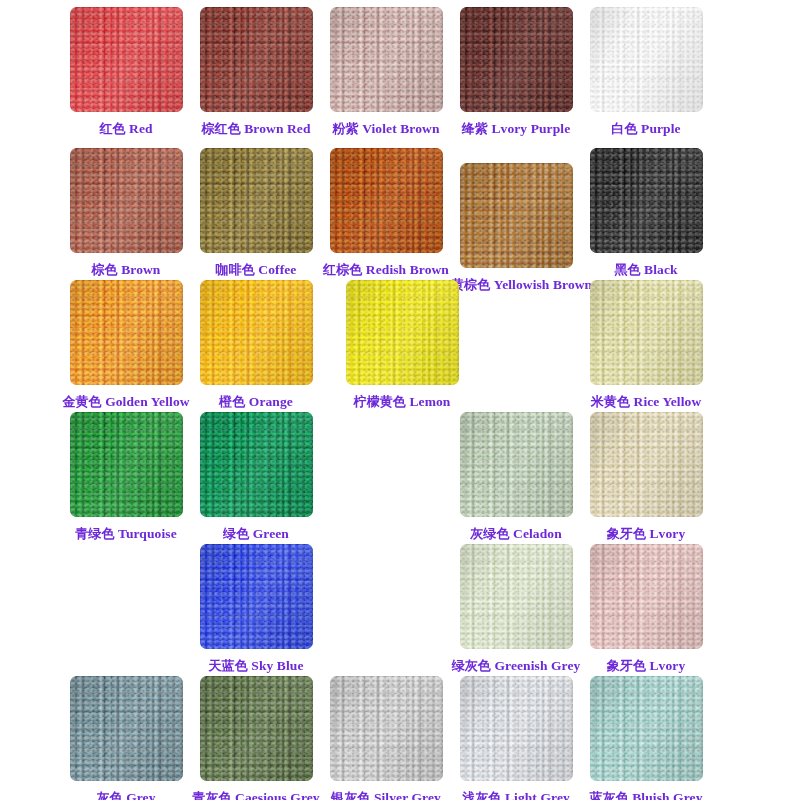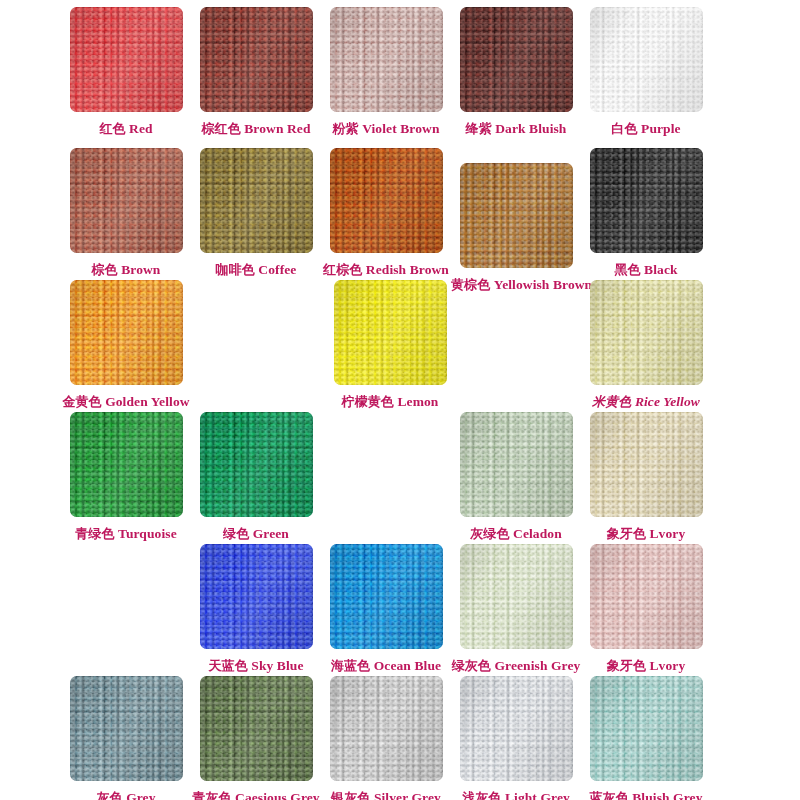--- a/index.html
+++ b/index.html
@@ -74,21 +74,21 @@
 
   .grain-shade {
     background-image:
       linear-gradient(118deg, rgba(0,0,0,0.10) 0%, rgba(0,0,0,0) 28%, rgba(255,255,255,0.07) 52%, rgba(0,0,0,0.09) 100%);
   }
 
   .swatch-label {
     margin-top: 9px;
     font-size: 13.5px;
     line-height: 16px;
-    color: #be185d;
+    color: #6d28d9;
     white-space: nowrap;
     font-weight: 700;
     letter-spacing: 0.1px;
   }
   .swatch-label .cn {
     font-family: "DejaVu Sans", "Liberation Sans", sans-serif;
     font-size: 13px;
     font-weight: 700;
   }
   .swatch-label .en {
@@ -127,21 +127,21 @@
       </div>
       <div class="swatch-label"><span class="cn">粉紫</span> <span class="en">Violet Brown</span></div>
     </div>
     <div class="swatch-cell" style="left: 451px; top: 7px;">
       <div class="swatch-tile" style="background-color: rgb(110, 63, 60);">
         <div class="grain grain-a" style="background-image: radial-gradient(circle at 32% 30%, rgb(156, 103, 96) 0%, rgba(156, 103, 96, 0.533) 34%, rgba(0, 0, 0, 0) 60%), radial-gradient(circle at 70% 70%, rgb(51, 26, 26) 0%, rgba(51, 26, 26, 0.467) 36%, rgba(0, 0, 0, 0) 62%);"></div>
         <div class="grain grain-b" style="background-image: radial-gradient(circle at 58% 38%, rgba(156, 103, 96, 0.8) 0%, rgba(0, 0, 0, 0) 58%), radial-gradient(circle at 20% 80%, rgba(51, 26, 26, 0.8) 0%, rgba(0, 0, 0, 0) 60%);"></div>
         <div class="grain grain-c" style="background-image: radial-gradient(circle at 45% 55%, rgba(51, 26, 26, 0.6) 0%, rgba(0, 0, 0, 0) 55%), radial-gradient(circle at 82% 18%, rgba(156, 103, 96, 0.6) 0%, rgba(0, 0, 0, 0) 55%);"></div>
         <div class="grain grain-shade"></div>
       </div>
-      <div class="swatch-label"><span class="cn">绛紫</span> <span class="en">Dark Bluish</span></div>
+      <div class="swatch-label"><span class="cn">绛紫</span> <span class="en">Lvory Purple</span></div>
     </div>
     <div class="swatch-cell" style="left: 581px; top: 7px;">
       <div class="swatch-tile" style="background-color: rgb(244, 244, 244);">
         <div class="grain grain-a" style="background-image: radial-gradient(circle at 32% 30%, rgb(255, 255, 255) 0%, rgba(255, 255, 255, 0.533) 34%, rgba(0, 0, 0, 0) 60%), radial-gradient(circle at 70% 70%, rgb(200, 200, 200) 0%, rgba(200, 200, 200, 0.467) 36%, rgba(0, 0, 0, 0) 62%);"></div>
         <div class="grain grain-b" style="background-image: radial-gradient(circle at 58% 38%, rgba(255, 255, 255, 0.8) 0%, rgba(0, 0, 0, 0) 58%), radial-gradient(circle at 20% 80%, rgba(200, 200, 200, 0.8) 0%, rgba(0, 0, 0, 0) 60%);"></div>
         <div class="grain grain-c" style="background-image: radial-gradient(circle at 45% 55%, rgba(200, 200, 200, 0.6) 0%, rgba(0, 0, 0, 0) 55%), radial-gradient(circle at 82% 18%, rgba(255, 255, 255, 0.6) 0%, rgba(0, 0, 0, 0) 55%);"></div>
         <div class="grain grain-shade"></div>
       </div>
       <div class="swatch-label"><span class="cn">白色</span> <span class="en">Purple</span></div>
     </div>
@@ -192,30 +192,39 @@
     </div>
     <div class="swatch-cell" style="left: 61px; top: 280px;">
       <div class="swatch-tile" style="background-color: rgb(232, 146, 46);">
         <div class="grain grain-a" style="background-image: radial-gradient(circle at 32% 30%, rgb(255, 196, 106) 0%, rgba(255, 196, 106, 0.533) 34%, rgba(0, 0, 0, 0) 60%), radial-gradient(circle at 70% 70%, rgb(178, 92, 16) 0%, rgba(178, 92, 16, 0.467) 36%, rgba(0, 0, 0, 0) 62%);"></div>
         <div class="grain grain-b" style="background-image: radial-gradient(circle at 58% 38%, rgba(255, 196, 106, 0.8) 0%, rgba(0, 0, 0, 0) 58%), radial-gradient(circle at 20% 80%, rgba(178, 92, 16, 0.8) 0%, rgba(0, 0, 0, 0) 60%);"></div>
         <div class="grain grain-c" style="background-image: radial-gradient(circle at 45% 55%, rgba(178, 92, 16, 0.6) 0%, rgba(0, 0, 0, 0) 55%), radial-gradient(circle at 82% 18%, rgba(255, 196, 106, 0.6) 0%, rgba(0, 0, 0, 0) 55%);"></div>
         <div class="grain grain-shade"></div>
       </div>
       <div class="swatch-label"><span class="cn">金黄色</span> <span class="en">Golden Yellow</span></div>
     </div>
-    <div class="swatch-cell" style="left: 325px; top: 280px;">
+    <div class="swatch-cell" style="left: 191px; top: 280px;">
+      <div class="swatch-tile" style="background-color: rgb(245, 176, 20);">
+        <div class="grain grain-a" style="background-image: radial-gradient(circle at 32% 30%, rgb(255, 213, 94) 0%, rgba(255, 213, 94, 0.533) 34%, rgba(0, 0, 0, 0) 60%), radial-gradient(circle at 70% 70%, rgb(193, 129, 10) 0%, rgba(193, 129, 10, 0.467) 36%, rgba(0, 0, 0, 0) 62%);"></div>
+        <div class="grain grain-b" style="background-image: radial-gradient(circle at 58% 38%, rgba(255, 213, 94, 0.8) 0%, rgba(0, 0, 0, 0) 58%), radial-gradient(circle at 20% 80%, rgba(193, 129, 10, 0.8) 0%, rgba(0, 0, 0, 0) 60%);"></div>
+        <div class="grain grain-c" style="background-image: radial-gradient(circle at 45% 55%, rgba(193, 129, 10, 0.6) 0%, rgba(0, 0, 0, 0) 55%), radial-gradient(circle at 82% 18%, rgba(255, 213, 94, 0.6) 0%, rgba(0, 0, 0, 0) 55%);"></div>
+        <div class="grain grain-shade"></div>
+      </div>
+      <div class="swatch-label"><span class="cn">橙色</span> <span class="en">Orange</span></div>
+    </div>
+    <div class="swatch-cell" style="left: 337px; top: 280px;">
       <div class="swatch-tile" style="background-color: rgb(232, 222, 24);">
         <div class="grain grain-a" style="background-image: radial-gradient(circle at 32% 30%, rgb(251, 244, 106) 0%, rgba(251, 244, 106, 0.533) 34%, rgba(0, 0, 0, 0) 60%), radial-gradient(circle at 70% 70%, rgb(176, 168, 12) 0%, rgba(176, 168, 12, 0.467) 36%, rgba(0, 0, 0, 0) 62%);"></div>
         <div class="grain grain-b" style="background-image: radial-gradient(circle at 58% 38%, rgba(251, 244, 106, 0.8) 0%, rgba(0, 0, 0, 0) 58%), radial-gradient(circle at 20% 80%, rgba(176, 168, 12, 0.8) 0%, rgba(0, 0, 0, 0) 60%);"></div>
         <div class="grain grain-c" style="background-image: radial-gradient(circle at 45% 55%, rgba(176, 168, 12, 0.6) 0%, rgba(0, 0, 0, 0) 55%), radial-gradient(circle at 82% 18%, rgba(251, 244, 106, 0.6) 0%, rgba(0, 0, 0, 0) 55%);"></div>
         <div class="grain grain-shade"></div>
       </div>
       <div class="swatch-label"><span class="cn">柠檬黄色</span> <span class="en">Lemon</span></div>
     </div>
-    <div class="swatch-cell" style="left: 581px; top: 280px; font-style: italic;">
+    <div class="swatch-cell" style="left: 581px; top: 280px;">
       <div class="swatch-tile" style="background-color: rgb(216, 213, 160);">
         <div class="grain grain-a" style="background-image: radial-gradient(circle at 32% 30%, rgb(239, 237, 200) 0%, rgba(239, 237, 200, 0.533) 34%, rgba(0, 0, 0, 0) 60%), radial-gradient(circle at 70% 70%, rgb(168, 164, 108) 0%, rgba(168, 164, 108, 0.467) 36%, rgba(0, 0, 0, 0) 62%);"></div>
         <div class="grain grain-b" style="background-image: radial-gradient(circle at 58% 38%, rgba(239, 237, 200, 0.8) 0%, rgba(0, 0, 0, 0) 58%), radial-gradient(circle at 20% 80%, rgba(168, 164, 108, 0.8) 0%, rgba(0, 0, 0, 0) 60%);"></div>
         <div class="grain grain-c" style="background-image: radial-gradient(circle at 45% 55%, rgba(168, 164, 108, 0.6) 0%, rgba(0, 0, 0, 0) 55%), radial-gradient(circle at 82% 18%, rgba(239, 237, 200, 0.6) 0%, rgba(0, 0, 0, 0) 55%);"></div>
         <div class="grain grain-shade"></div>
       </div>
       <div class="swatch-label"><span class="cn">米黄色</span> <span class="en">Rice Yellow</span></div>
     </div>
     <div class="swatch-cell" style="left: 61px; top: 412px;">
       <div class="swatch-tile" style="background-color: rgb(47, 143, 67);">
@@ -255,29 +264,20 @@
     </div>
     <div class="swatch-cell" style="left: 191px; top: 544px;">
       <div class="swatch-tile" style="background-color: rgb(58, 80, 224);">
         <div class="grain grain-a" style="background-image: radial-gradient(circle at 32% 30%, rgb(122, 140, 245) 0%, rgba(122, 140, 245, 0.533) 34%, rgba(0, 0, 0, 0) 60%), radial-gradient(circle at 70% 70%, rgb(26, 42, 156) 0%, rgba(26, 42, 156, 0.467) 36%, rgba(0, 0, 0, 0) 62%);"></div>
         <div class="grain grain-b" style="background-image: radial-gradient(circle at 58% 38%, rgba(122, 140, 245, 0.8) 0%, rgba(0, 0, 0, 0) 58%), radial-gradient(circle at 20% 80%, rgba(26, 42, 156, 0.8) 0%, rgba(0, 0, 0, 0) 60%);"></div>
         <div class="grain grain-c" style="background-image: radial-gradient(circle at 45% 55%, rgba(26, 42, 156, 0.6) 0%, rgba(0, 0, 0, 0) 55%), radial-gradient(circle at 82% 18%, rgba(122, 140, 245, 0.6) 0%, rgba(0, 0, 0, 0) 55%);"></div>
         <div class="grain grain-shade"></div>
       </div>
       <div class="swatch-label"><span class="cn">天蓝色</span> <span class="en">Sky Blue</span></div>
     </div>
-    <div class="swatch-cell" style="left: 321px; top: 544px;">
-      <div class="swatch-tile" style="background-color: rgb(16, 136, 208);">
-        <div class="grain grain-a" style="background-image: radial-gradient(circle at 32% 30%, rgb(85, 184, 239) 0%, rgba(85, 184, 239, 0.533) 34%, rgba(0, 0, 0, 0) 60%), radial-gradient(circle at 70% 70%, rgb(5, 90, 146) 0%, rgba(5, 90, 146, 0.467) 36%, rgba(0, 0, 0, 0) 62%);"></div>
-        <div class="grain grain-b" style="background-image: radial-gradient(circle at 58% 38%, rgba(85, 184, 239, 0.8) 0%, rgba(0, 0, 0, 0) 58%), radial-gradient(circle at 20% 80%, rgba(5, 90, 146, 0.8) 0%, rgba(0, 0, 0, 0) 60%);"></div>
-        <div class="grain grain-c" style="background-image: radial-gradient(circle at 45% 55%, rgba(5, 90, 146, 0.6) 0%, rgba(0, 0, 0, 0) 55%), radial-gradient(circle at 82% 18%, rgba(85, 184, 239, 0.6) 0%, rgba(0, 0, 0, 0) 55%);"></div>
-        <div class="grain grain-shade"></div>
-      </div>
-      <div class="swatch-label"><span class="cn">海蓝色</span> <span class="en">Ocean Blue</span></div>
-    </div>
     <div class="swatch-cell" style="left: 451px; top: 544px;">
       <div class="swatch-tile" style="background-color: rgb(211, 221, 194);">
         <div class="grain grain-a" style="background-image: radial-gradient(circle at 32% 30%, rgb(237, 242, 228) 0%, rgba(237, 242, 228, 0.533) 34%, rgba(0, 0, 0, 0) 60%), radial-gradient(circle at 70% 70%, rgb(163, 176, 142) 0%, rgba(163, 176, 142, 0.467) 36%, rgba(0, 0, 0, 0) 62%);"></div>
         <div class="grain grain-b" style="background-image: radial-gradient(circle at 58% 38%, rgba(237, 242, 228, 0.8) 0%, rgba(0, 0, 0, 0) 58%), radial-gradient(circle at 20% 80%, rgba(163, 176, 142, 0.8) 0%, rgba(0, 0, 0, 0) 60%);"></div>
         <div class="grain grain-c" style="background-image: radial-gradient(circle at 45% 55%, rgba(163, 176, 142, 0.6) 0%, rgba(0, 0, 0, 0) 55%), radial-gradient(circle at 82% 18%, rgba(237, 242, 228, 0.6) 0%, rgba(0, 0, 0, 0) 55%);"></div>
         <div class="grain grain-shade"></div>
       </div>
       <div class="swatch-label"><span class="cn">绿灰色</span> <span class="en">Greenish Grey</span></div>
     </div>
     <div class="swatch-cell" style="left: 581px; top: 544px;">

